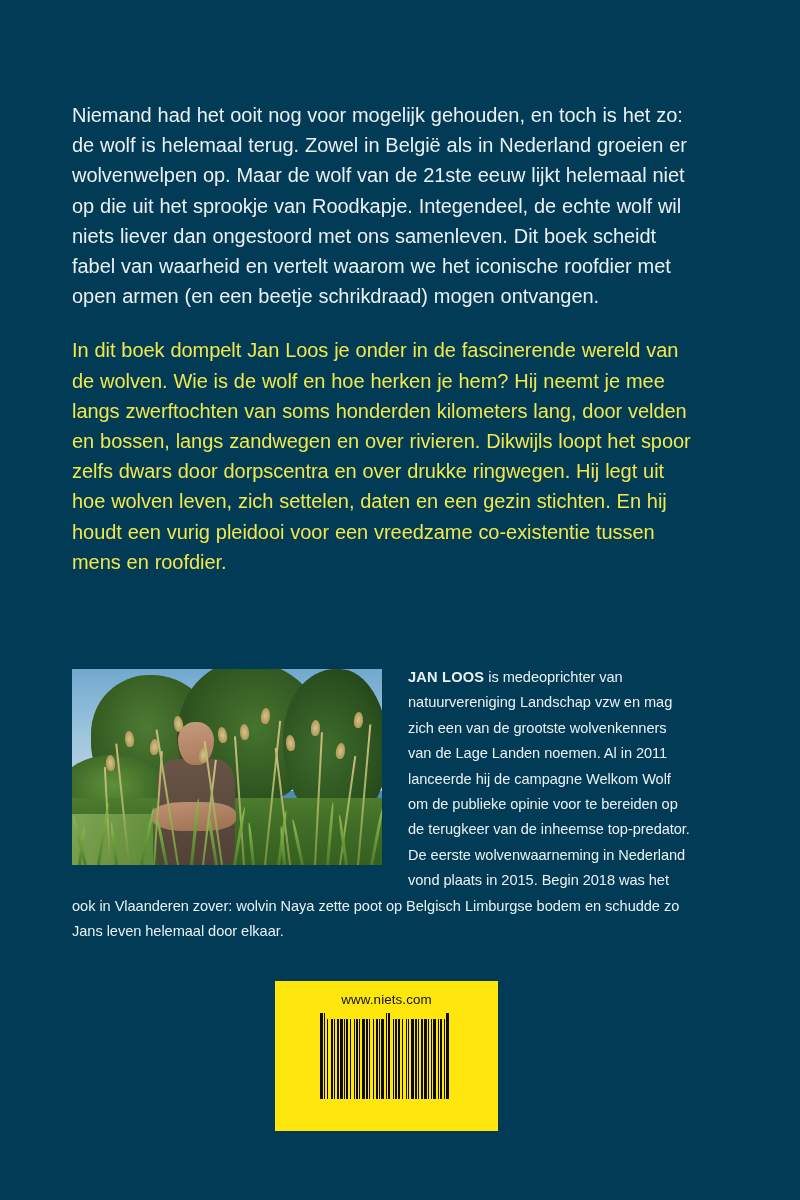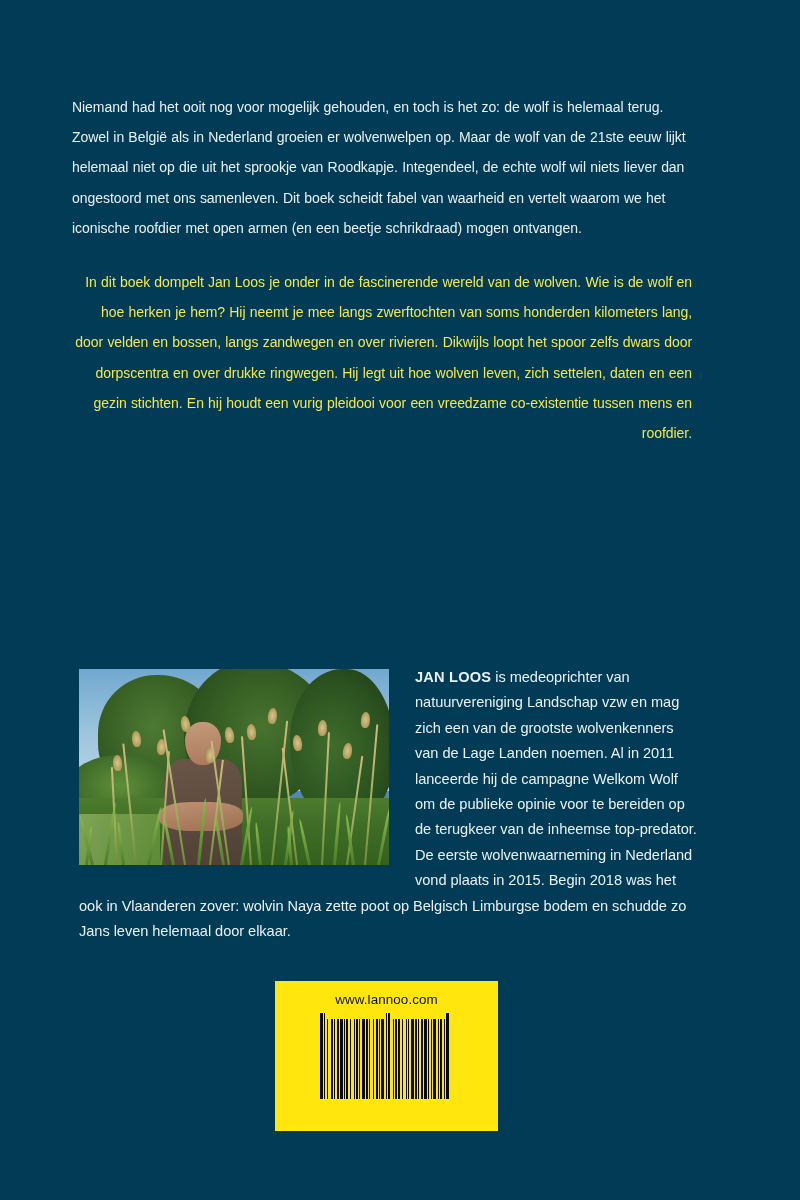--- a/index.html
+++ b/index.html
@@ -21,41 +21,40 @@
   }
 
   
   .blurb {
     position: absolute;
     left: 72px;
     top: 84px;
     width: 620px;
   }
   .para {
-    margin: 8px 0 24px 0;
-    font-size: 14px;
+    margin: 16px 0 24px 0;
+    font-size: 20px;
     line-height: 30.2px;
     letter-spacing: -0.05px;
     word-spacing: 0.4px;
   }
   .para.white {
     color: #eaf1f4;
   }
   .para.yellow {
     color: #f2e84c;
   }
   .para:last-child {
     margin-bottom: 0;
-    text-align: right;
   }
 
   
   .author-section {
     position: absolute;
-    left: 79px;
+    left: 72px;
     top: 665px;
     width: 618px;
   }
   .author-photo {
     float: left;
     width: 310px;
     height: 196px;
     margin: 4px 26px 8px 0;
     position: relative;
     overflow: hidden;
@@ -280,21 +279,21 @@
           <span class="ph-blade" style="left: 2%; height: 20%; transform: rotate(7deg);"></span>
           <span class="ph-blade" style="left: 68%; height: 20%; transform: rotate(-5deg);"></span>
         </div>
     </div>
     <div class="author-bio">
       <b>JAN LOOS</b><span> is medeoprichter van natuurvereniging Landschap vzw en mag zich een van de grootste wolvenkenners van de Lage Landen noemen. Al in 2011 lanceerde hij de campagne Welkom Wolf om de publieke opinie voor te bereiden op de terugkeer van de inheemse top-predator. De eerste wolvenwaarneming in Nederland vond plaats in 2015. Begin 2018 was het ook in Vlaanderen zover: wolvin Naya zette poot op Belgisch Limburgse bodem en schudde zo Jans leven helemaal door elkaar.</span>
     </div>
   </div>
 
   <div class="barcode-box">
-    <div class="barcode-url">www.lannoo.com</div>
+    <div class="barcode-url">www.niets.com</div>
     <div class="barcode-bars" id="bars">
         <i class=" guard" style="width: 3px;"></i>
         <i class="sp guard" style="width: 1px;"></i>
         <i class=" guard" style="width: 1px;"></i>
         <i class="sp" style="width: 2px;"></i>
         <i style="width: 1px;"></i>
         <i class="sp" style="width: 3px;"></i>
         <i style="width: 2px;"></i>
         <i class="sp" style="width: 1px;"></i>
         <i style="width: 1px;"></i>

